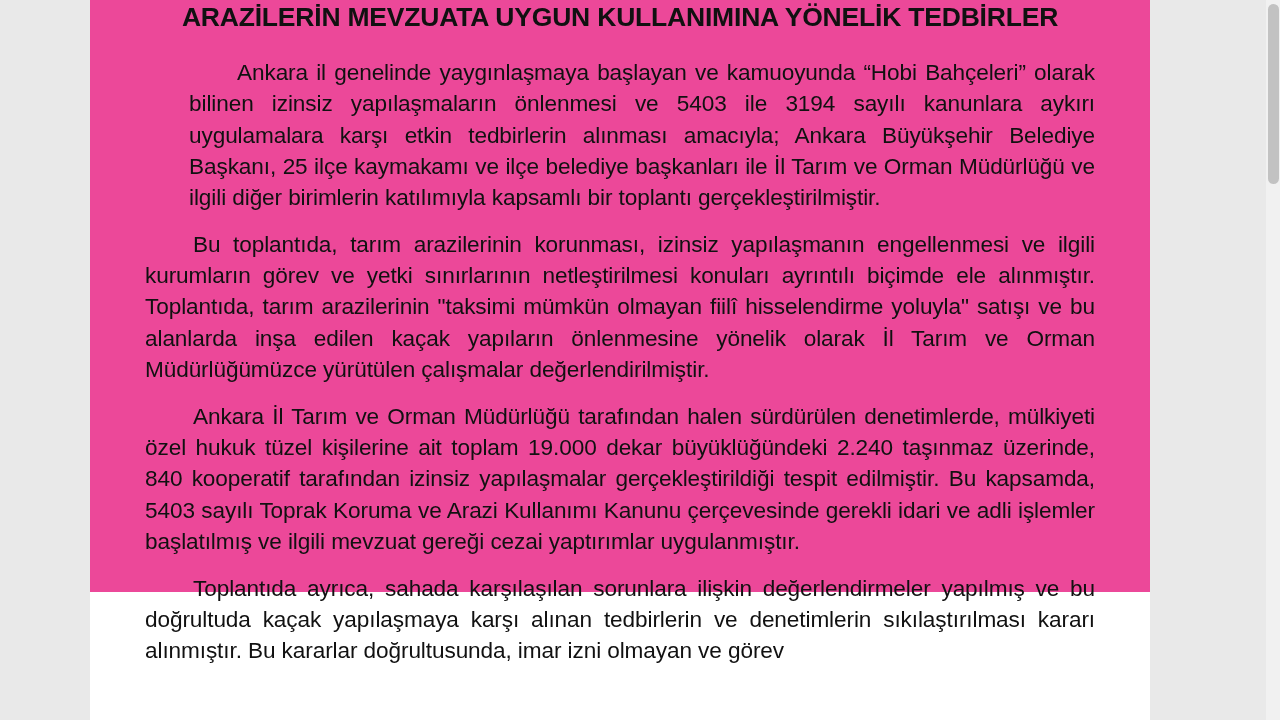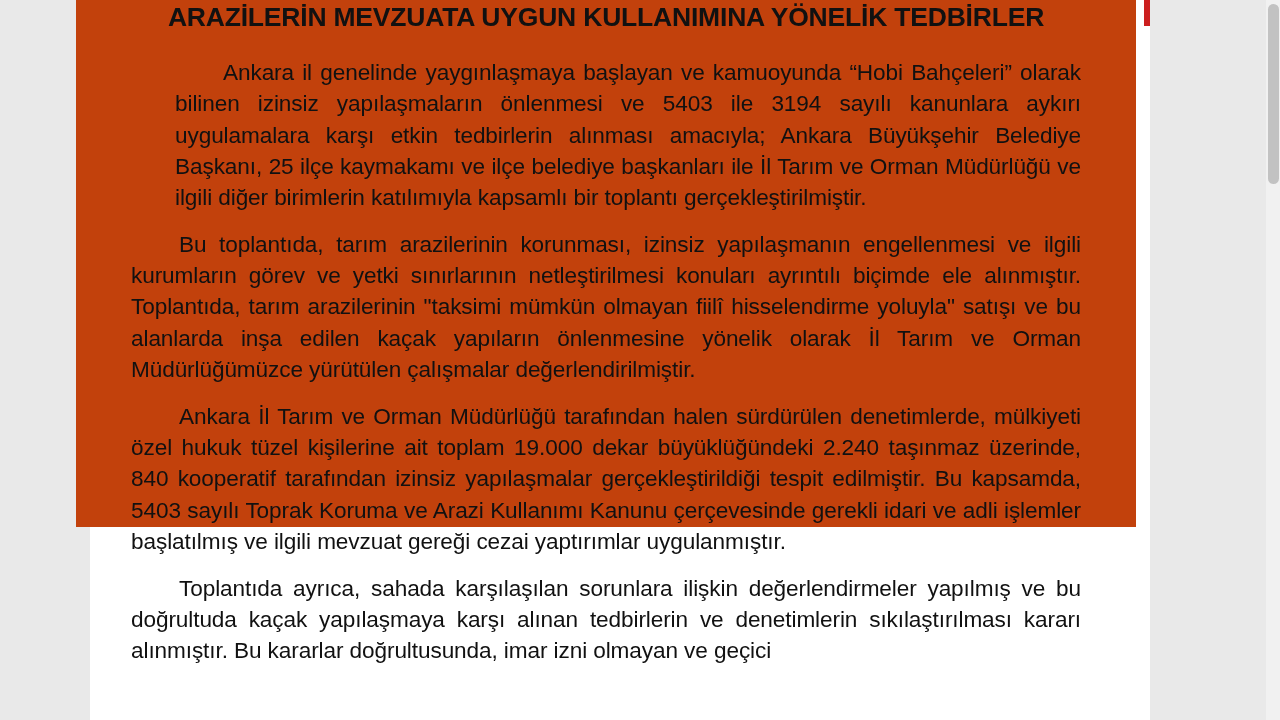--- a/index.html
+++ b/index.html
@@ -60,25 +60,25 @@
     position: absolute;
     right: 1px;
     top: 4px;
     width: 11px;
     height: 180px;
     background: #c2c2c2;
     border-radius: 6px;
   }
   .doc {
     position: absolute;
-    left: 76px;
+    left: 90px;
     top: 0;
     width: 1060px;
-    height: 527px;
-    background: #c2410c;
+    height: 592px;
+    background: #ec4899;
     box-sizing: border-box;
     padding: 0 55px 0 55px;
   }
   .doc-title {
     margin: 0;
     padding-top: 2px;
     font-size: 26.5px;
     font-weight: bold;
     letter-spacing: -0.2px;
     color: #111111;
@@ -116,21 +116,21 @@
 
     <p class="body-text para-first">Ankara il genelinde yaygınlaşmaya başlayan ve kamuoyunda “Hobi Bahçeleri” olarak bilinen izinsiz yapılaşmaların önlenmesi ve 5403 ile 3194 sayılı kanunlara aykırı uygulamalara karşı etkin tedbirlerin alınması amacıyla; Ankara Büyükşehir Belediye Başkanı, 25 ilçe kaymakamı ve ilçe belediye başkanları ile İl Tarım ve Orman Müdürlüğü ve ilgili diğer birimlerin katılımıyla kapsamlı bir toplantı gerçekleştirilmiştir.</p>
     <div class="para-gap"></div>
 
     <p class="body-text">Bu toplantıda, tarım arazilerinin korunması, izinsiz yapılaşmanın engellenmesi ve ilgili kurumların görev ve yetki sınırlarının netleştirilmesi konuları ayrıntılı biçimde ele alınmıştır. Toplantıda, tarım arazilerinin "taksimi mümkün olmayan fiilî hisselendirme yoluyla" satışı ve bu alanlarda inşa edilen kaçak yapıların önlenmesine yönelik olarak İl Tarım ve Orman Müdürlüğümüzce yürütülen çalışmalar değerlendirilmiştir.</p>
     <div class="para-gap"></div>
 
     <p class="body-text">Ankara İl Tarım ve Orman Müdürlüğü tarafından halen sürdürülen denetimlerde, mülkiyeti özel hukuk tüzel kişilerine ait toplam 19.000 dekar büyüklüğündeki 2.240 taşınmaz üzerinde, 840 kooperatif tarafından izinsiz yapılaşmalar gerçekleştirildiği tespit edilmiştir. Bu kapsamda, 5403 sayılı Toprak Koruma ve Arazi Kullanımı Kanunu çerçevesinde gerekli idari ve adli işlemler başlatılmış ve ilgili mevzuat gereği cezai yaptırımlar uygulanmıştır.</p>
     <div class="para-gap"></div>
 
-    <p class="body-text clipped-bottom">Toplantıda ayrıca, sahada karşılaşılan sorunlara ilişkin değerlendirmeler yapılmış ve bu doğrultuda kaçak yapılaşmaya karşı alınan tedbirlerin ve denetimlerin sıkılaştırılması kararı alınmıştır. Bu kararlar doğrultusunda, imar izni olmayan ve geçici</p>
+    <p class="body-text clipped-bottom">Toplantıda ayrıca, sahada karşılaşılan sorunlara ilişkin değerlendirmeler yapılmış ve bu doğrultuda kaçak yapılaşmaya karşı alınan tedbirlerin ve denetimlerin sıkılaştırılması kararı alınmıştır. Bu kararlar doğrultusunda, imar izni olmayan ve görev</p>
 
   </div>
 
   <div class="scrollbar-track">
     <div class="scrollbar-thumb"></div>
   </div>
 
 </div>
 
 </body></html>

